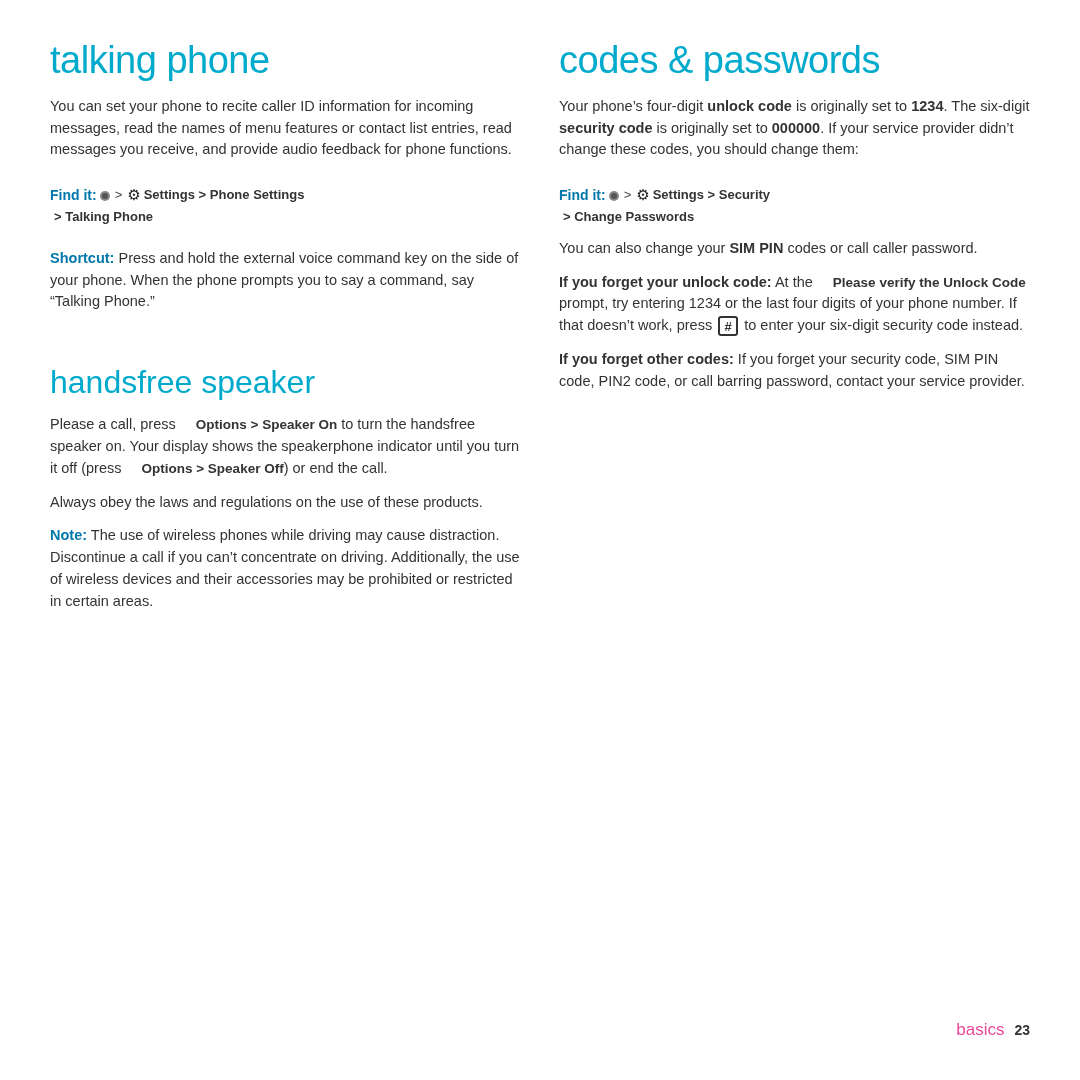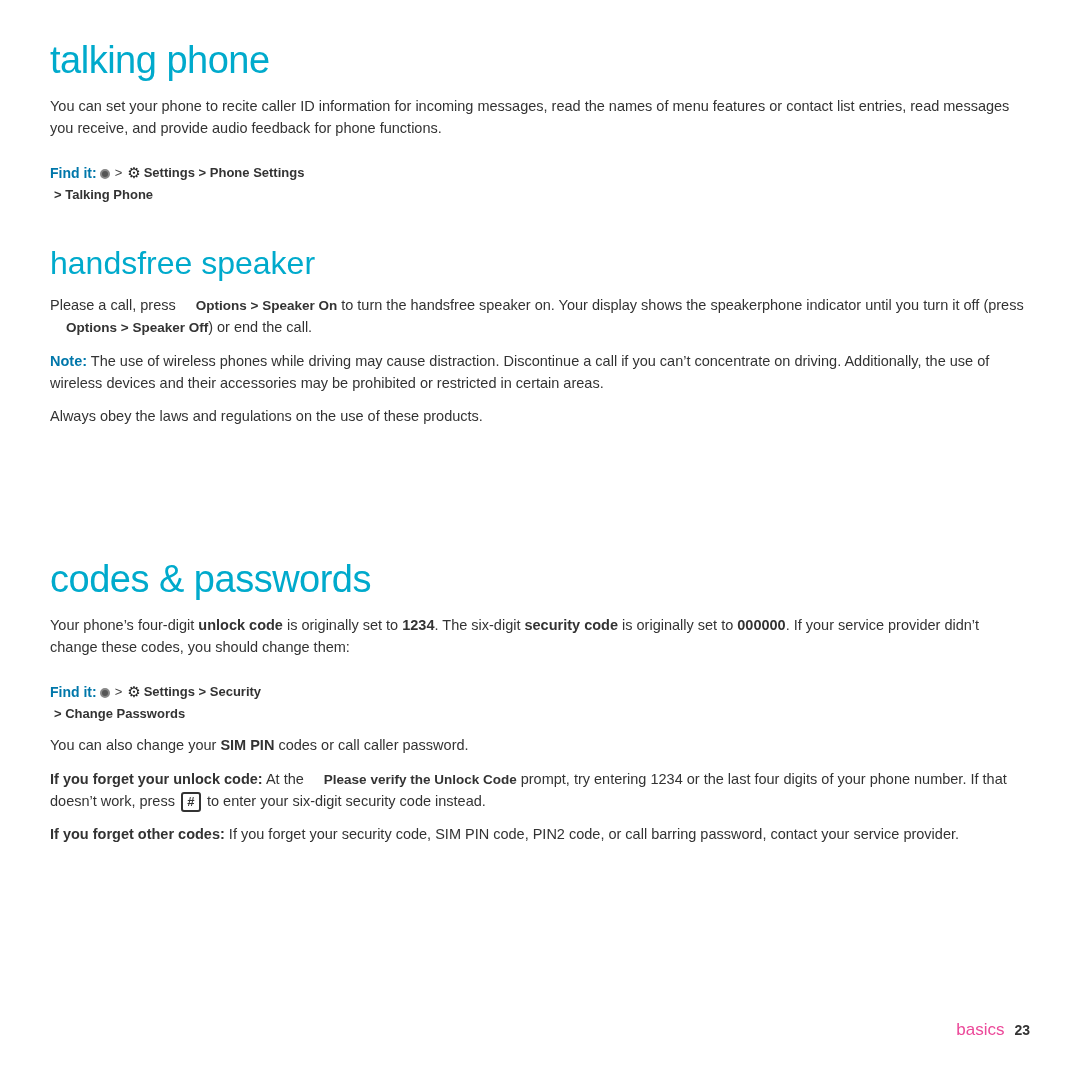--- a/index.html
+++ b/index.html
@@ -9,21 +9,20 @@
       background: #ffffff;
       font-family: Arial, Helvetica, sans-serif;
       font-size: 15px;
       color: #222;
       overflow: hidden;
     }
     .page {
       width: 1080px;
       height: 1080px;
       display: flex;
-      flex-direction: column;
       padding: 40px 50px 40px 50px;
       gap: 38px;
     }
     .left-col {
       flex: 1;
       display: flex;
       flex-direction: column;
       gap: 0;
     }
     .right-col {
@@ -175,32 +174,37 @@
         <span class="nav-dot"></span>
         <span class="nav-arrow">&gt;</span>
         <span class="gear-icon">⚙</span>
         <span class="nav-text">Settings &gt; Phone Settings</span>
       </div>
       <div class="find-it-line">
         <span class="nav-subtext">&gt; Talking Phone</span>
       </div>
     </div>
 
+    <div class="shortcut-block">
+      <p class="body-text">
+        <span class="shortcut-label">Shortcut:</span><span> Press and hold the external voice command key on the side of your phone. When the phone prompts you to say a command, say “Talking Phone.”</span>
+      </p>
+    </div>
 
     <h2 class="section-title-medium">handsfree speaker</h2>
 
     <p class="body-text">
       <span>Please a call, press </span><span class="options-text">Options &gt; Speaker On</span><span> to turn the handsfree speaker on. Your display shows the speakerphone indicator until you turn it off (press </span><span class="options-text">Options &gt; Speaker Off</span><span>) or end the call.</span>
     </p>
 
+    <p class="body-text">Always obey the laws and regulations on the use of these products.</p>
+
     <p class="body-text">
       <span class="note-label">Note:</span><span> The use of wireless phones while driving may cause distraction. Discontinue a call if you can’t concentrate on driving. Additionally, the use of wireless devices and their accessories may be prohibited or restricted in certain areas.</span>
     </p>
-
-    <p class="body-text">Always obey the laws and regulations on the use of these products.</p>
   </div>
 
   <div class="right-col">
     <div class="right-col-inner">
 
       <h1 class="section-title-large">codes &amp; passwords</h1>
 
       <p class="body-text">
         <span>Your phone’s four-digit </span><span class="bold-text">unlock code</span><span> is originally set to </span><span class="bold-text">1234</span><span>. The six-digit </span><span class="bold-text">security code</span><span> is originally set to </span><span class="bold-text">000000</span><span>. If your service provider didn’t change these codes, you should change them:</span>
       </p>

